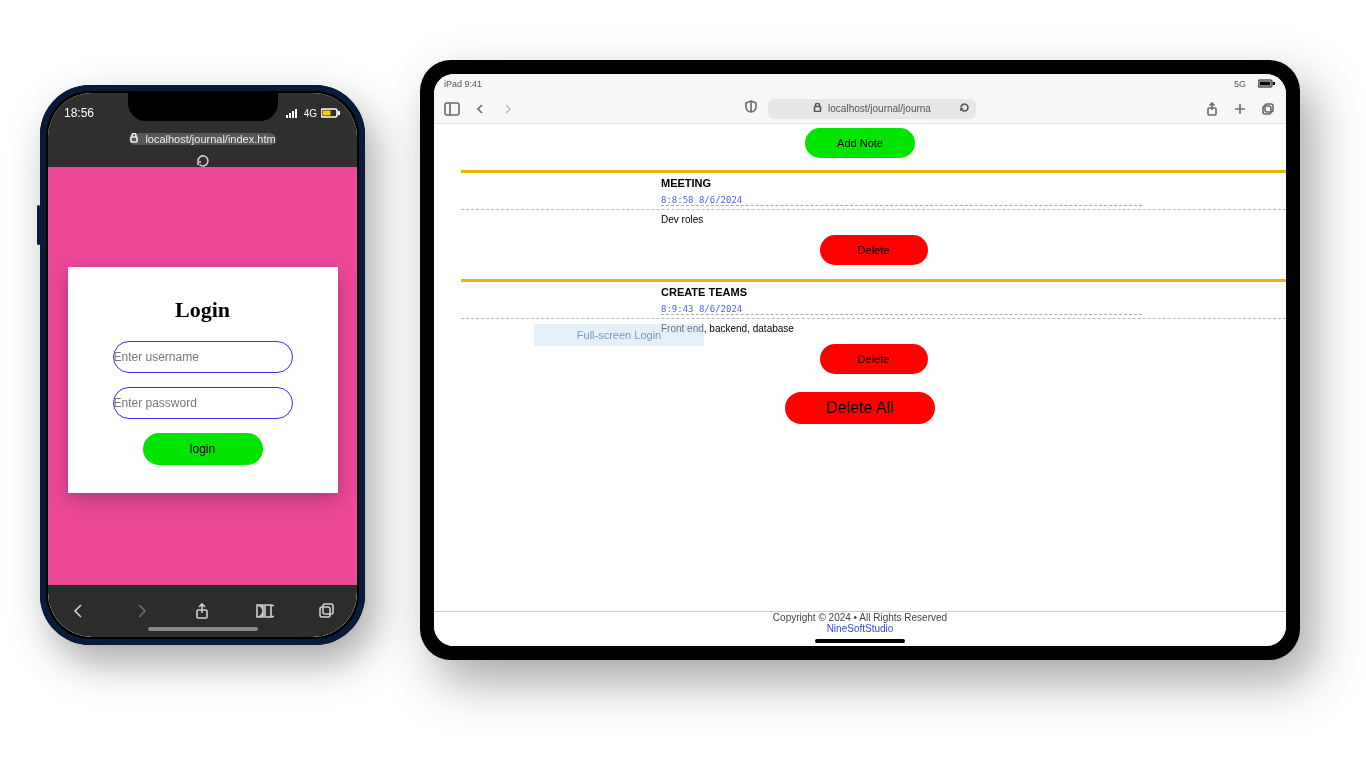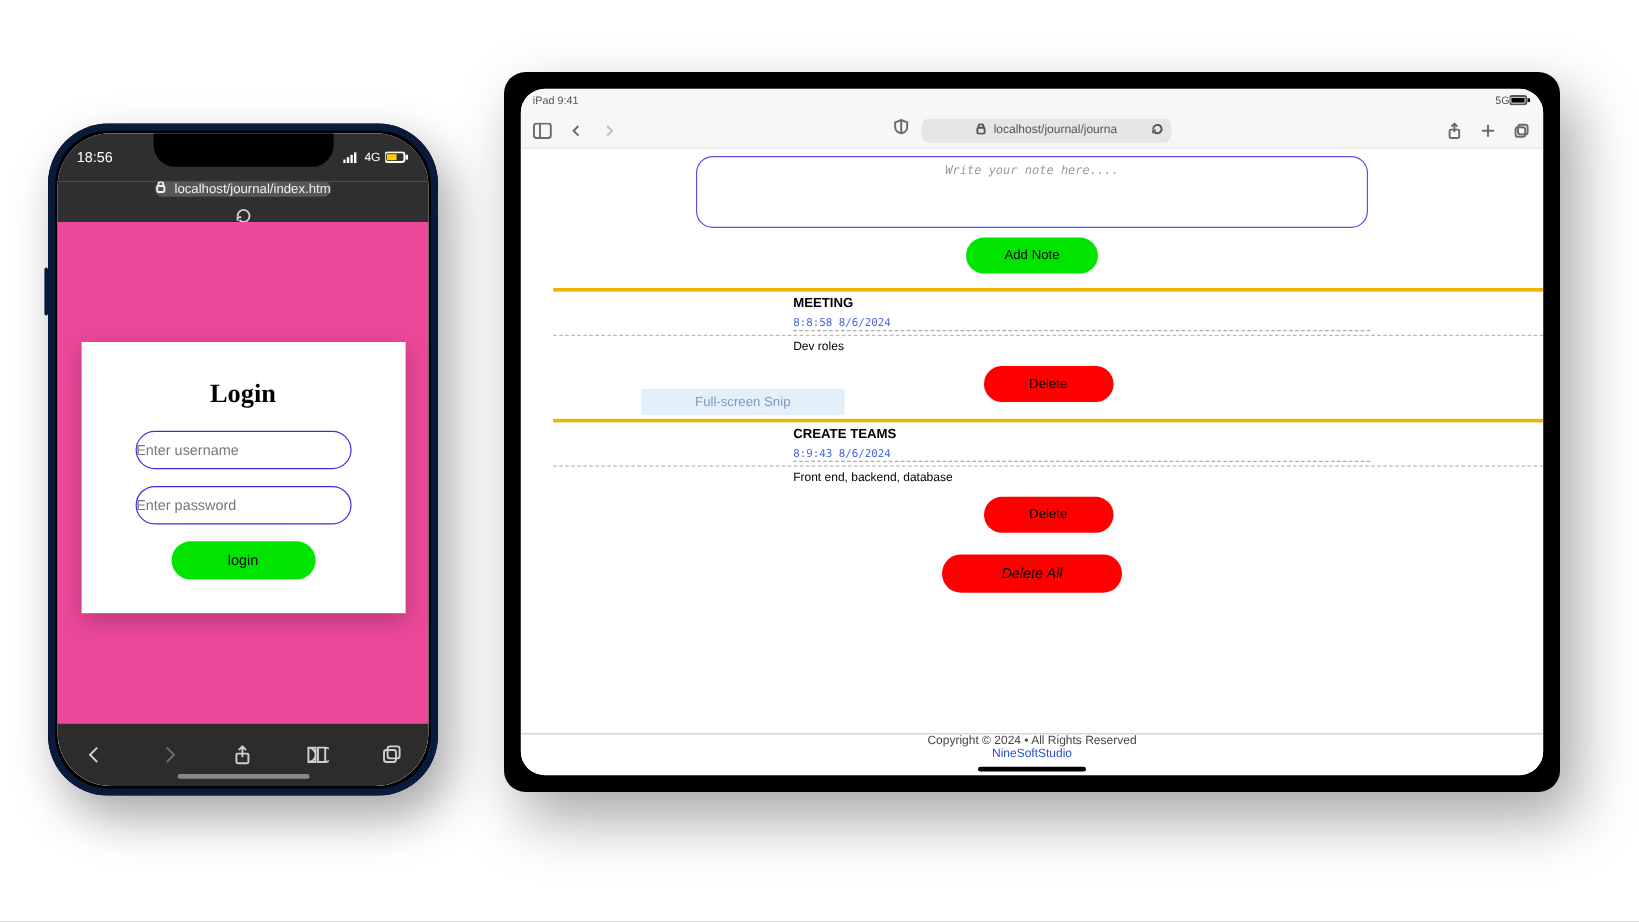--- a/index.html
+++ b/index.html
@@ -6,21 +6,20 @@
   html, body { width: 1366px; height: 768px; background: #fff; font-family: -apple-system, Helvetica, Arial, sans-serif; }
   .canvas { position: relative; width: 1366px; height: 768px; }
 
   
   .phone {
     position: absolute; left: 40px; top: 85px;
     width: 325px; height: 560px;
     background: #000; border-radius: 50px;
     box-shadow: 10px 18px 40px rgba(0,0,0,.35), inset 0 0 0 6px #0a1a3a;
     filter: drop-shadow(0 0 0 transparent);
-    margin-top: 18px;
   }
   .phone::before { 
     content:""; position:absolute; left:-3px; top:120px; width:3px; height:40px; background:#0a1a3a; border-radius:2px;
   }
   .phone .screen {
     position:absolute; inset:8px; border-radius:44px; background:#fff; overflow:hidden;
   }
   .phone .notch {
     position:absolute; top:0; left:50%; transform:translateX(-50%);
     width:150px; height:28px; background:#000; border-bottom-left-radius:18px; border-bottom-right-radius:18px; z-index:10;
@@ -62,29 +61,29 @@
     position:absolute; left:0; right:0; bottom:0; height:52px; background:#2c2c2c;
     display:flex; align-items:center; justify-content:space-around; color:#cfcfcf;
     border-bottom-left-radius:44px; border-bottom-right-radius:44px;
   }
   .phone .bottombar .ico { width:22px; height:22px; display:flex; align-items:center; justify-content:center; }
   .phone .homebar { position:absolute; bottom:6px; left:50%; transform:translateX(-50%); width:110px; height:4px; background:#888; border-radius:3px; }
 
   
   .tablet {
     position:absolute; left:420px; top:60px;
-    width:880px; height:600px; background:#000; border-radius:18px;
+    width:880px; height:600px; background:#000; border-radius:31px;
     box-shadow: 14px 22px 50px rgba(0,0,0,.35);
   }
   .tablet .screen { position:absolute; inset:14px; border-radius:20px; background:#fff; overflow:hidden; }
   .tablet .statusbar {
     height:20px; background:#f7f7f7; color:#555; font-size:9px;
     display:flex; align-items:center; justify-content:space-between; padding:0 10px;
   }
-  .tablet .sr { display:flex; align-items:center; gap:0; }
+  .tablet .sr { display:flex; align-items:center; gap:12px; }
   .tablet .toolbar {
     height:30px; background:#f7f7f7; border-bottom:1px solid #e3e3e3;
     display:flex; align-items:center; padding:0 10px; gap:10px;
   }
   .tablet .tb-left, .tablet .tb-right { display:flex; align-items:center; gap:12px; color:#6a6a6a; }
   .tablet .tb-left .ico, .tablet .tb-right .ico { width:16px; height:16px; display:flex; align-items:center; justify-content:center; }
   .tablet .addrpill {
     flex:1; max-width:300px; margin:0 auto; height:20px; background:#e6e6e6; border-radius:6px;
     display:flex; align-items:center; justify-content:center; gap:6px; font-size:10px; color:#555; position:relative;text-align:center;
   }
@@ -107,21 +106,21 @@
   .note-head .nt-title { font-size:11px; font-weight:700; }
   .note-head .nt-time { font-size:9px; color:#4a67e8; font-family:monospace; border-bottom:1px dashed #aaa; display:inline-block; padding-right:400px; }
   .note-body { font-size:10px; padding:4px 0 0 200px; }
   .rowline { border-top:1px dashed #bbb; margin-top:2px; }
   .del-btn {
     display:block; margin:10px auto 14px; width:108px; height:30px;
     background:#ff0000; border:none; border-radius:20px; font-size:11px; color:#000;
   }
   .del-all {
     display:block; margin:18px auto 18px; width:150px; height:32px;
-    background:#ff0000; border:none; border-radius:20px; font-size:12px; color:#000;font-style:italic;
+    background:#ff0000; border:none; border-radius:20px; font-size:16px; color:#000;
   }
   .snip-overlay {
     position:absolute; left:100px; top:200px; width:170px; height:22px;
     background:rgba(200,225,245,.5); color:rgba(80,120,160,.7);
     font-size:11px; display:flex; align-items:center; justify-content:center; border-radius:2px;
     pointer-events:none;
   }
   .tablet .footer {
     position:absolute; bottom:12px; left:0; right:0;
     border-top:1px solid #ccc; 
@@ -296,21 +295,20 @@
           <div class="ico">
               <svg width="14" height="14" viewBox="0 0 14 14">
                 <rect x="2" y="4" width="8" height="8" rx="2"></rect>
                 <rect x="4" y="2" width="8" height="8" rx="2"></rect>
               </svg>
             </div>
         </div>
       </div>
 
       <div class="page">
-        <textarea class="note-input" placeholder="Write your note here...." style=""></textarea>
         <button class="addnote">Add Note</button>
 
         <div class="note-group">
           <div class="note-head">
             <div class="nt-title">MEETING</div>
             <div class="nt-time">8:8:58 8/6/2024</div>
           </div>
           <div class="rowline"></div>
           <div class="note-body">Dev roles</div>
           <button class="del-btn">Delete</button>
@@ -321,21 +319,21 @@
             <div class="nt-title">CREATE TEAMS</div>
             <div class="nt-time">8:9:43 8/6/2024</div>
           </div>
           <div class="rowline"></div>
           <div class="note-body">Front end, backend, database</div>
           <button class="del-btn">Delete</button>
         </div>
 
         <button class="del-all">Delete All</button>
 
-        <div class="snip-overlay">Full-screen Snip</div>
+        <div class="snip-overlay">Full-screen Login</div>
 
         <div class="footer">
           <div>Copyright © 2024 • All Rights Reserved</div>
           <a href="#">NineSoftStudio</a>
         </div>
 
         <div class="homebar"></div>
       </div>
     </div>
   </div>

